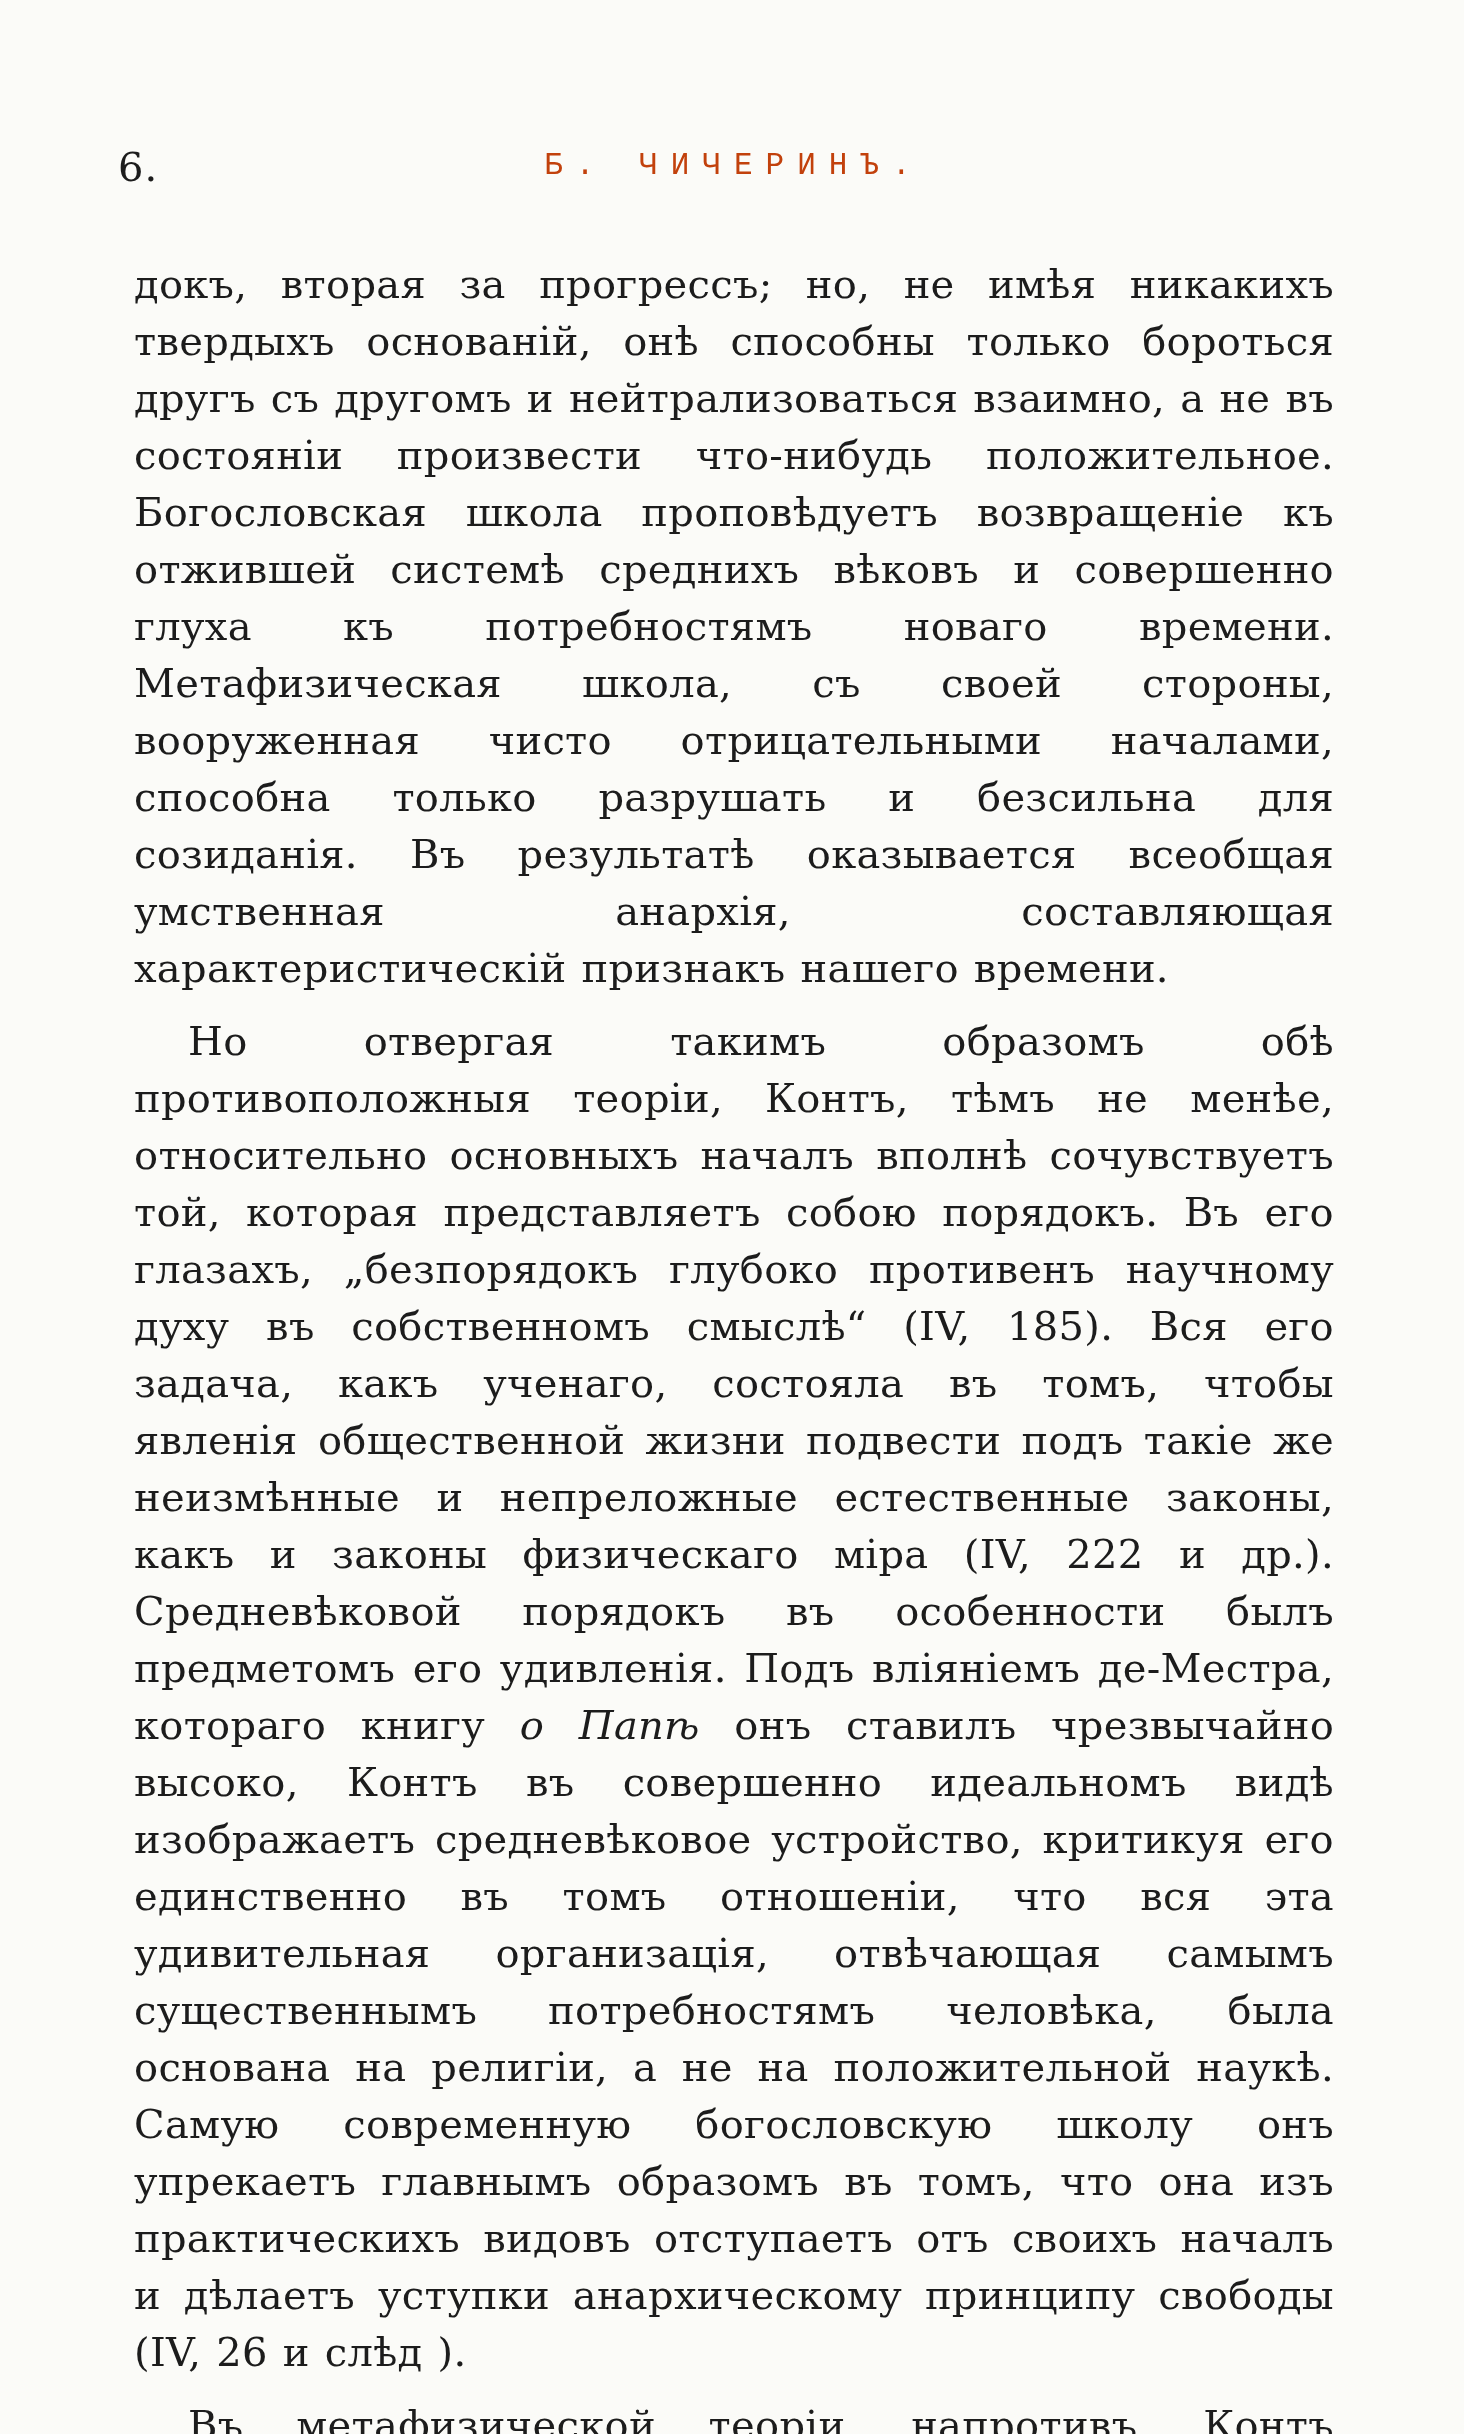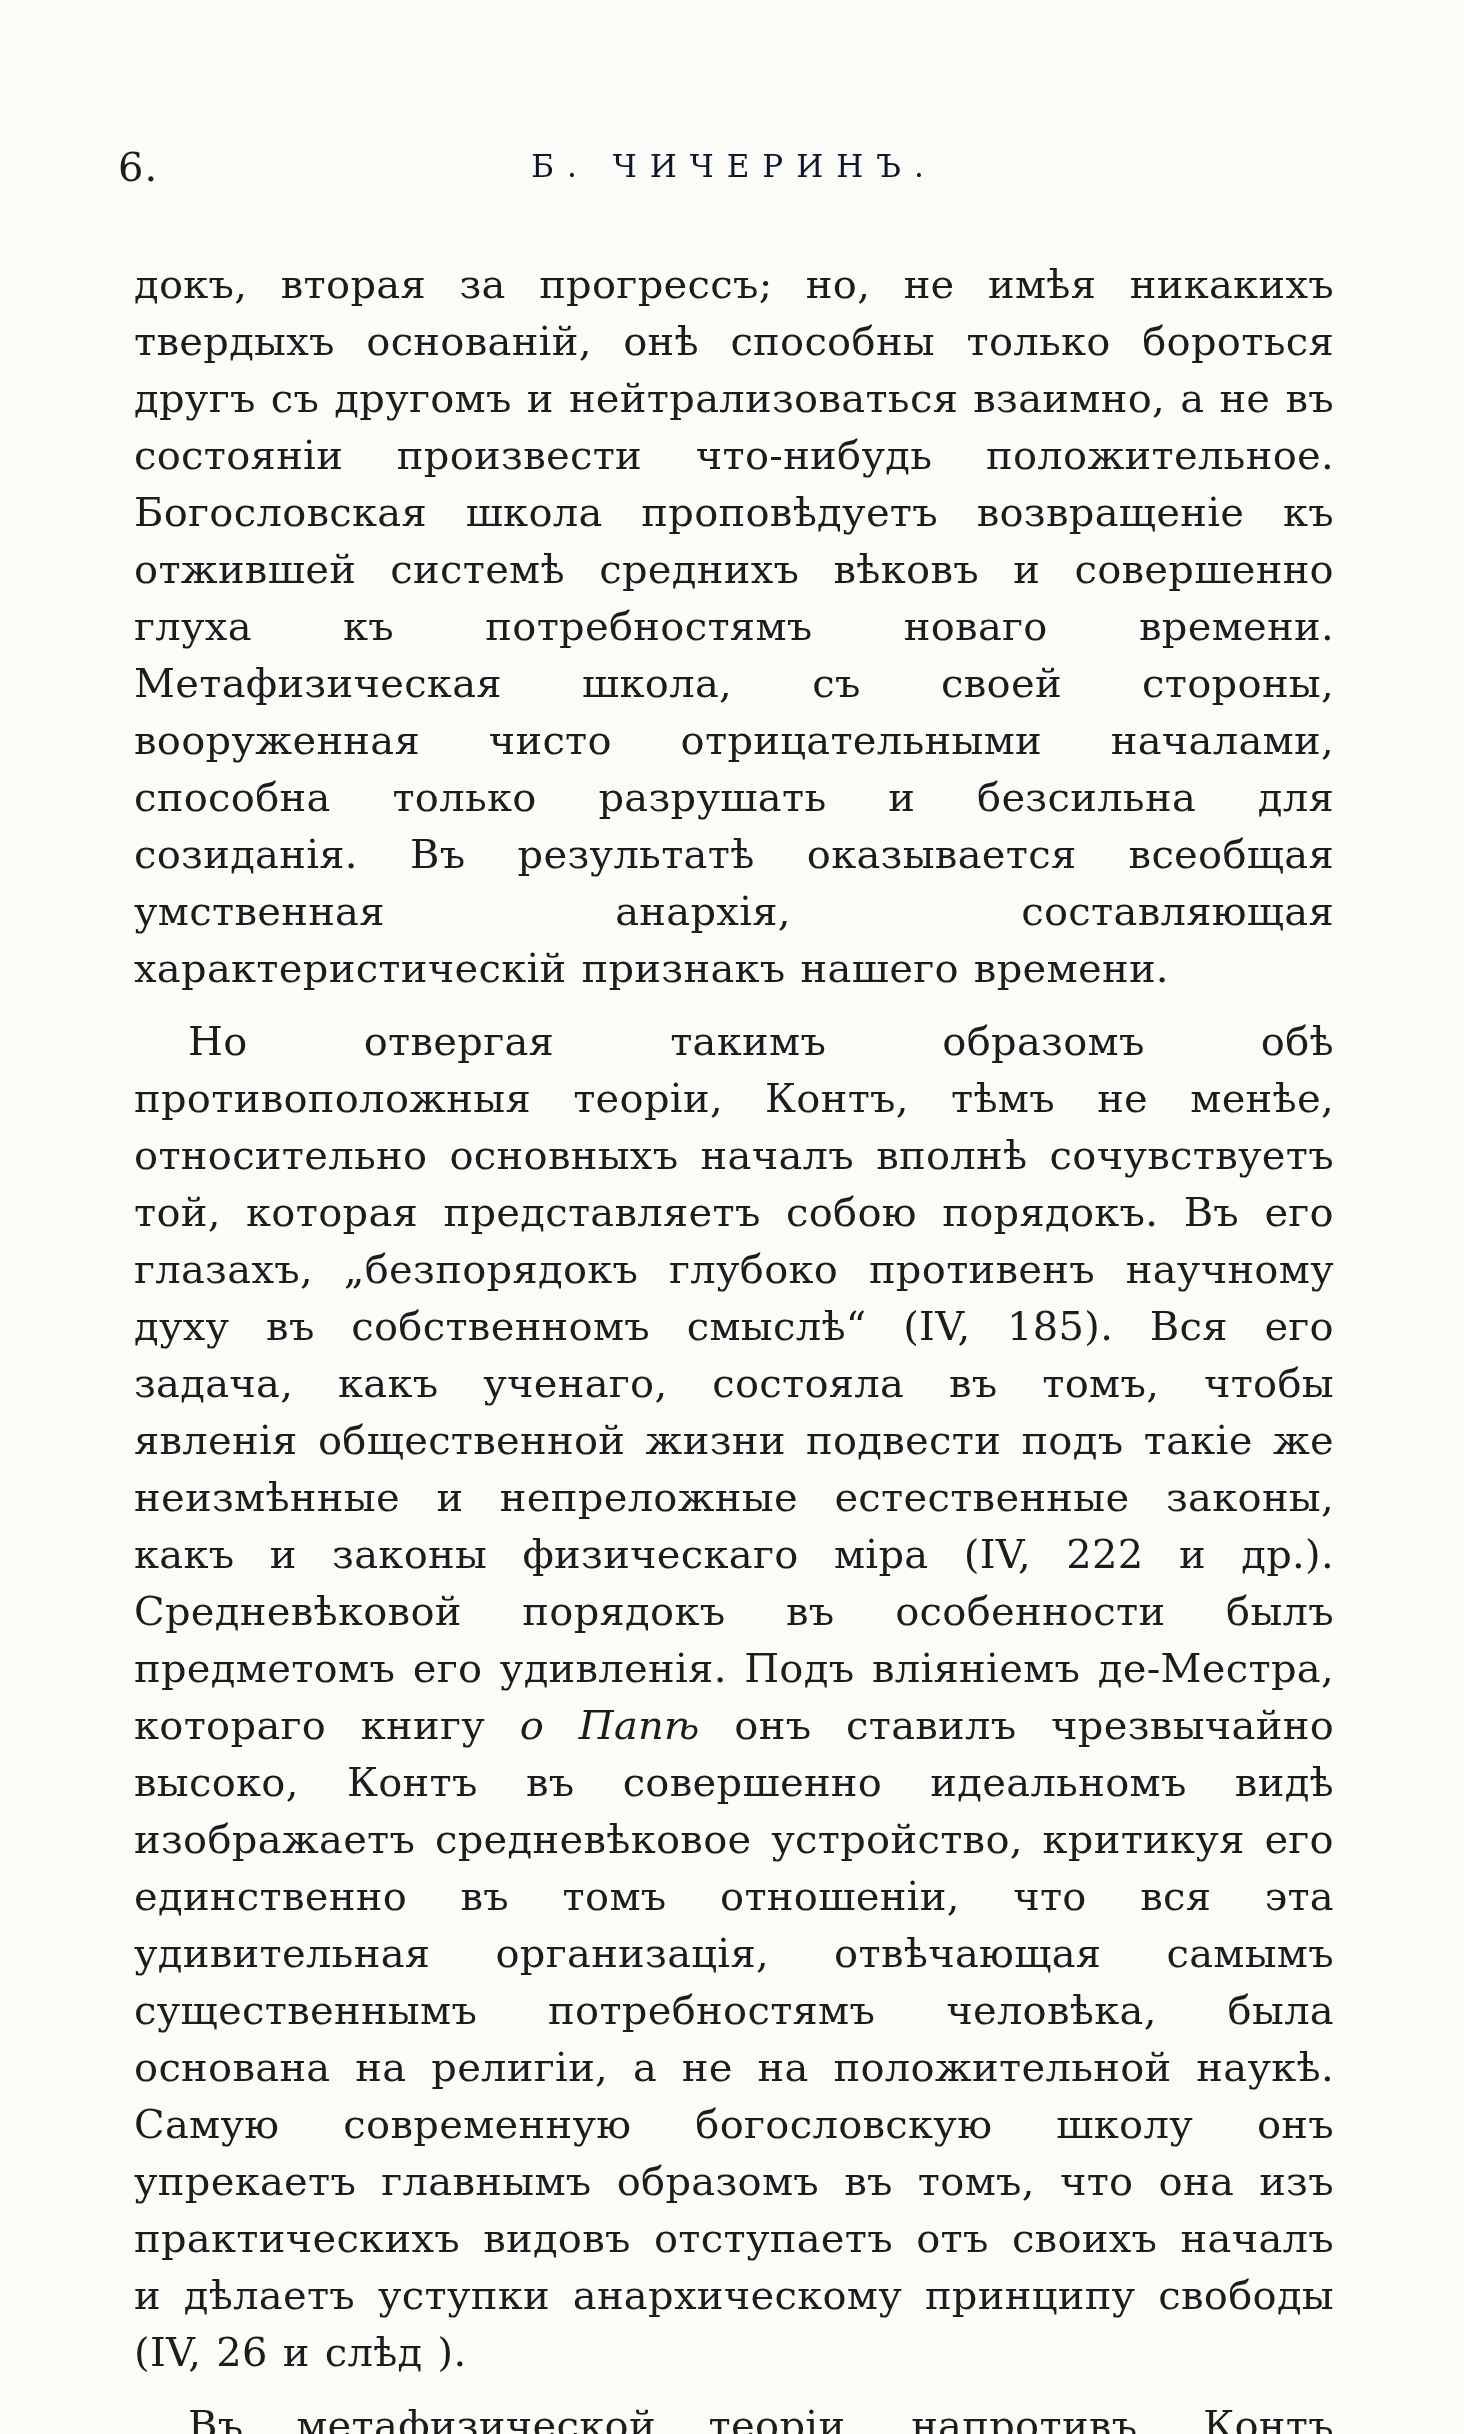--- a/index.html
+++ b/index.html
@@ -34,21 +34,22 @@
     letter-spacing: 1px;
   }
   .running-title {
     position: absolute;
     left: 0;
     right: 0;
     top: 10px;
     text-align: center;
     font-size: 31px;
     letter-spacing: 0.42em;
-    color: #0f172a;
+    color: #c2410c;
+    font-family: Liberation Mono, monospace;
   }
   .text-body {
     font-size: 40px;
     line-height: 57px;
     text-align: justify;
     letter-spacing: 0.3px;
     word-spacing: 2px;
   }
   .para {
     margin: 16px;

